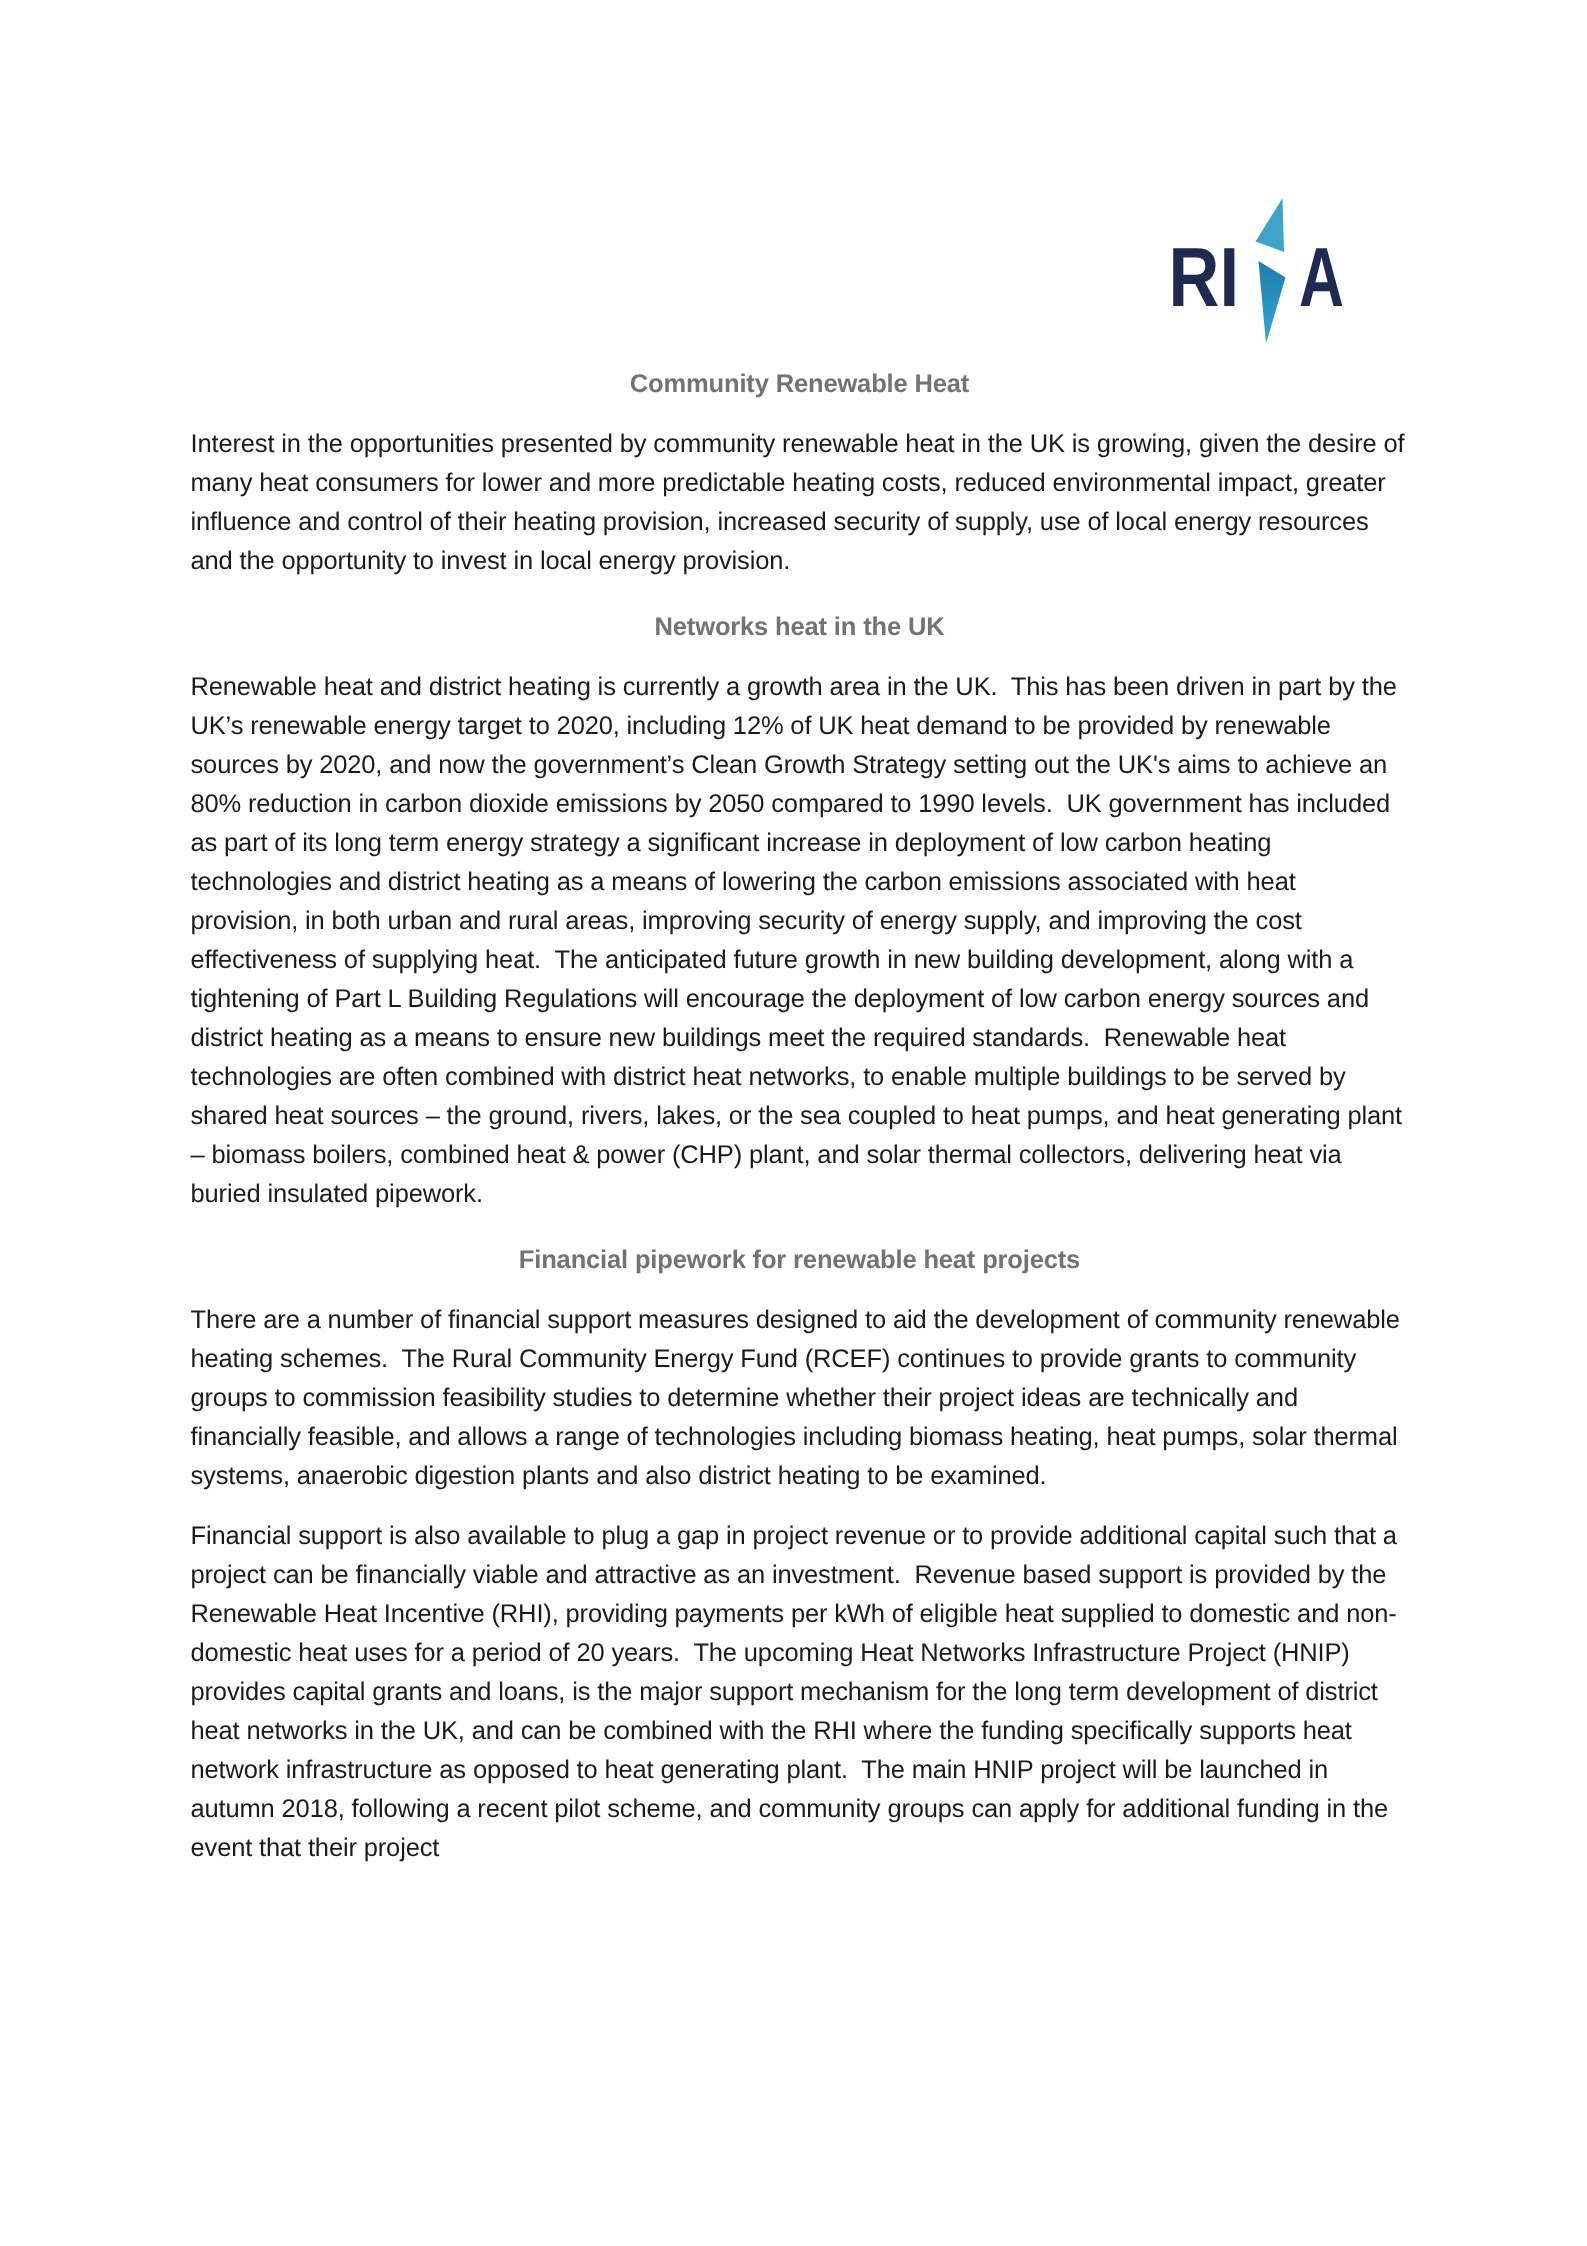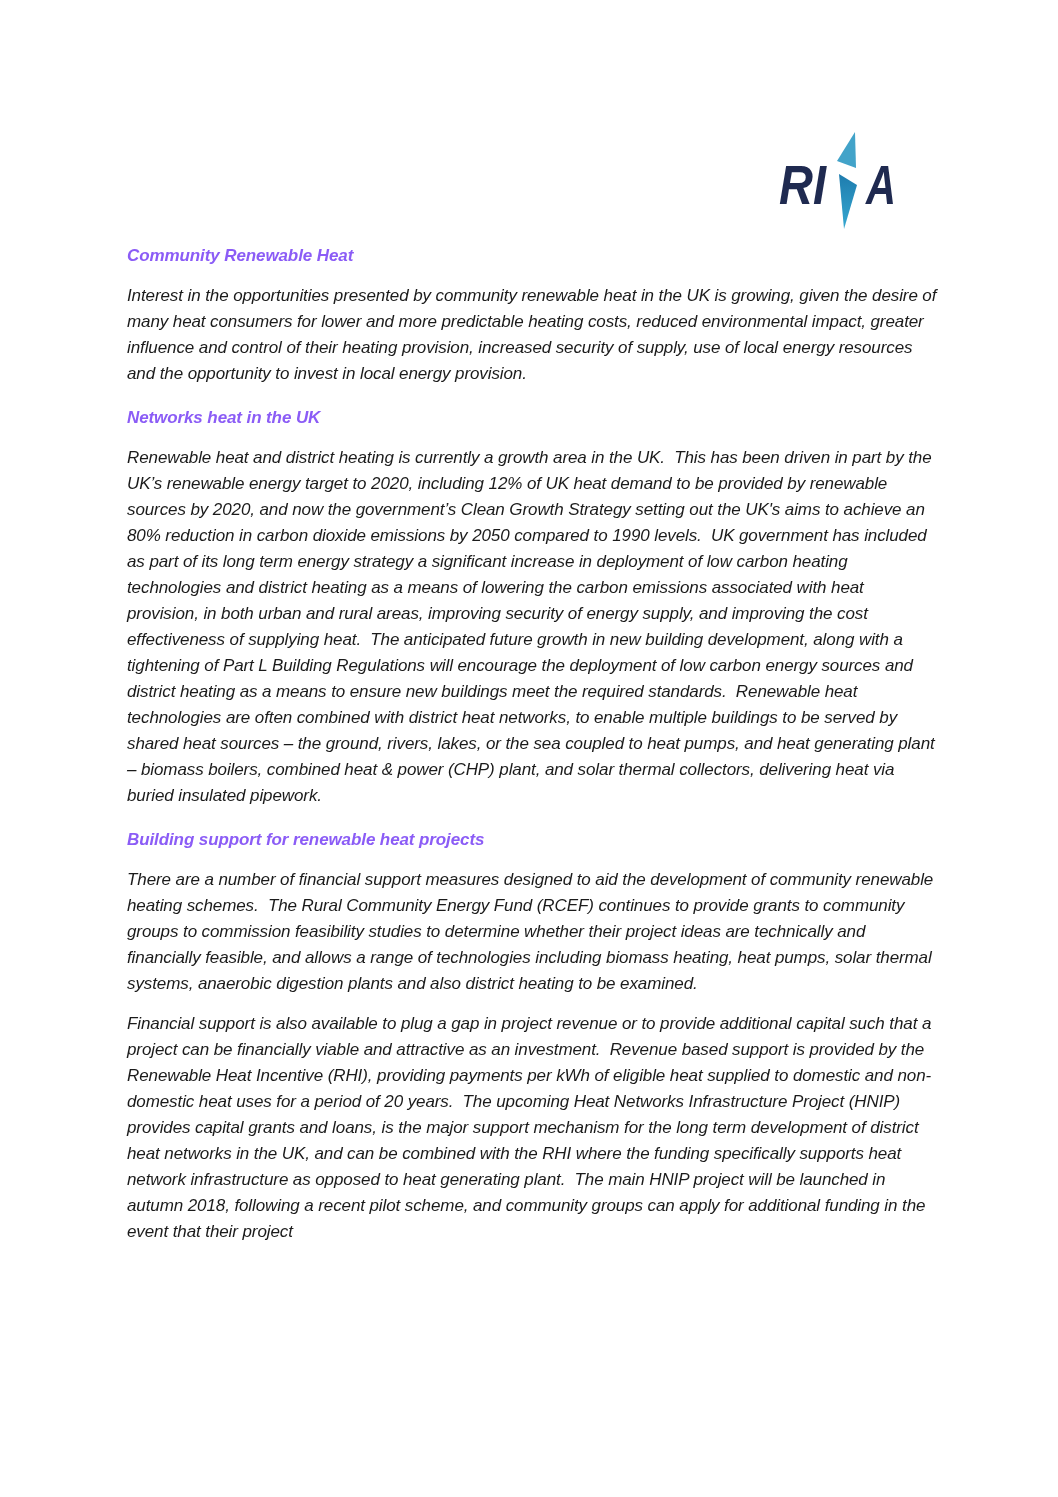--- a/index.html
+++ b/index.html
@@ -7,21 +7,20 @@
     padding: 0;
     background: #ffffff;
   }
   .page {
     position: relative;
     width: 1058px;
     height: 1497px;
     background: #ffffff;
     overflow: hidden;
     font-family: "Liberation Sans", sans-serif;
-    font-style: italic;
   }
   .logo {
     position: absolute;
     left: 779px;
     top: 131px;
     width: 118px;
     height: 98px;
   }
   .logo svg { display: block; width: 118px; height: 98px; }
   .content {
@@ -31,22 +30,23 @@
     width: 812px;
     color: #1b1b1b;
     font-size: 17px;
     line-height: 26px;
     letter-spacing: -0.1px;
   }
   .content h2 {
     font-size: 17px;
     line-height: 26px;
     font-weight: bold;
-    color: #8b5cf6;
+    color: #737373;
     margin: 18px 0 14px 0;
+    text-align: center;
   }
   .content h2:first-child { margin-top: 0; }
   .content p {
     margin: 0 1px 14px 0;
     white-space: pre-wrap;
   }
 </style>
 </head>
 <body>
 
@@ -68,19 +68,19 @@
   </div>
 
   <main class="content">
 
     <h2>Community Renewable Heat</h2>
     <p>Interest in the opportunities presented by community renewable heat in the UK is growing, given the desire of many heat consumers for lower and more predictable heating costs, reduced environmental impact, greater influence and control of their heating provision, increased security of supply, use of local energy resources and the opportunity to invest in local energy provision.</p>
 
     <h2>Networks heat in the UK</h2>
     <p>Renewable heat and district heating is currently a growth area in the UK.  This has been driven in part by the UK’s renewable energy target to 2020, including 12% of UK heat demand to be provided by renewable sources by 2020, and now the government’s Clean Growth Strategy setting out the UK's aims to achieve an 80% reduction in carbon dioxide emissions by 2050 compared to 1990 levels.  UK government has included as part of its long term energy strategy a significant increase in deployment of low carbon heating technologies and district heating as a means of lowering the carbon emissions associated with heat provision, in both urban and rural areas, improving security of energy supply, and improving the cost effectiveness of supplying heat.  The anticipated future growth in new building development, along with a tightening of Part L Building Regulations will encourage the deployment of low carbon energy sources and district heating as a means to ensure new buildings meet the required standards.  Renewable heat technologies are often combined with district heat networks, to enable multiple buildings to be served by shared heat sources – the ground, rivers, lakes, or the sea coupled to heat pumps, and heat generating plant – biomass boilers, combined heat &amp; power (CHP) plant, and solar thermal collectors, delivering heat via buried insulated pipework.</p>
 
-    <h2>Building support for renewable heat projects</h2>
+    <h2>Financial pipework for renewable heat projects</h2>
     <p>There are a number of financial support measures designed to aid the development of community renewable heating schemes.  The Rural Community Energy Fund (RCEF) continues to provide grants to community groups to commission feasibility studies to determine whether their project ideas are technically and financially feasible, and allows a range of technologies including biomass heating, heat pumps, solar thermal systems, anaerobic digestion plants and also district heating to be examined.</p>
     <p>Financial support is also available to plug a gap in project revenue or to provide additional capital such that a project can be financially viable and attractive as an investment.  Revenue based support is provided by the Renewable Heat Incentive (RHI), providing payments per kWh of eligible heat supplied to domestic and non-domestic heat uses for a period of 20 years.  The upcoming Heat Networks Infrastructure Project (HNIP) provides capital grants and loans, is the major support mechanism for the long term development of district heat networks in the UK, and can be combined with the RHI where the funding specifically supports heat network infrastructure as opposed to heat generating plant.  The main HNIP project will be launched in autumn 2018, following a recent pilot scheme, and community groups can apply for additional funding in the event that their project</p>
 
   </main>
 
 </div>
 
 </body></html>

